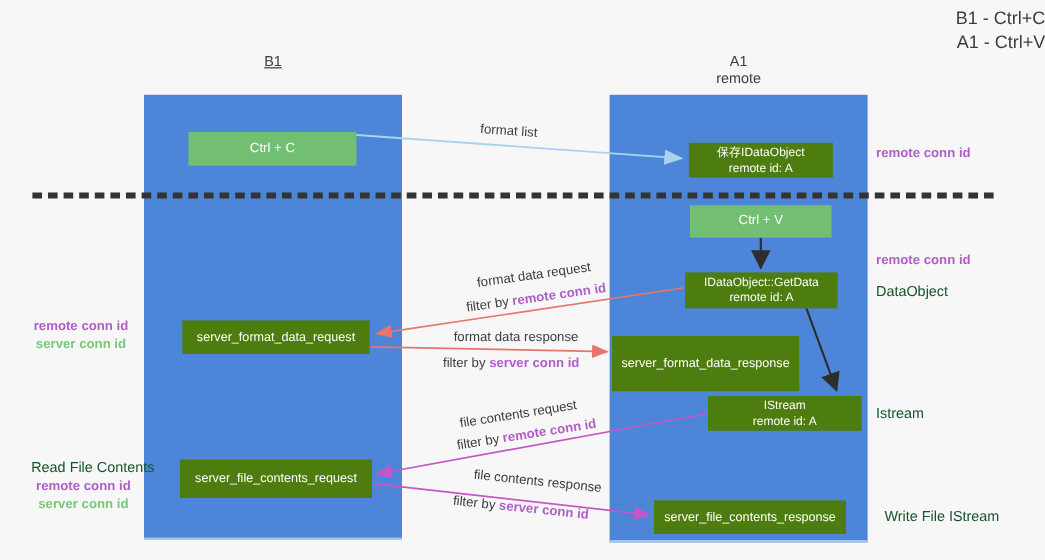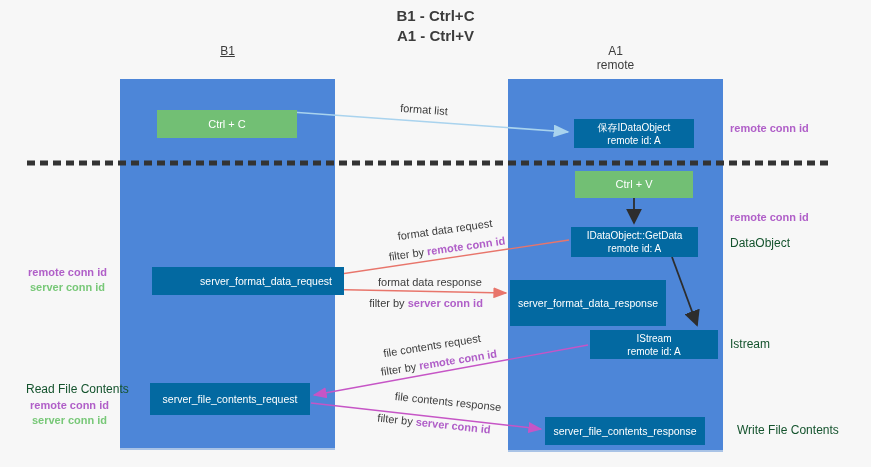--- a/index.html
+++ b/index.html
@@ -3,35 +3,35 @@
 <meta charset="utf-8">
 <style>
   html,body{margin:0;padding:0;background:#f7f7f7;}
   .stage{
     position:relative;width:871px;height:467px;overflow:hidden;
     background:#f7f7f7;
     font-family:"Liberation Sans","DejaVu Sans",sans-serif;
     color:#3d3d3d;
   }
   .title{
-    position:absolute;left:0;top:6px;width:100%;text-align:center;
-    font-size:15px;line-height:20px;color:#3c3c3c;font-weight:bold;
+    position:absolute;left:0;top:6px;width:100%;text-align:right;
+    font-size:15px;line-height:20px;color:#3c3c3c;
   }
   .lane-header{
     position:absolute;top:44px;width:215px;text-align:center;
     font-size:12px;line-height:14px;color:#3c3c3c;
   }
   .lane{
     position:absolute;top:79px;width:215px;background:#4d86d8;
     border-bottom:2px solid #a9c3e6;
   }
   .overlay{position:absolute;left:0;top:0;width:871px;height:467px;pointer-events:none;}
   .node{
     position:absolute;display:flex;flex-direction:column;align-items:center;justify-content:center;
-    background:#0369a1;color:#ffffff;text-align:center;
+    background:#4d7c0f;color:#ffffff;text-align:center;
     font-size:10.5px;line-height:13px;
   }
   .node.green{background:#72bf74;font-size:11px;}
   .side-label{position:absolute;font-size:12px;line-height:14px;color:#14532d;white-space:nowrap;}
   .conn-pair{position:absolute;text-align:center;font-size:11px;line-height:15px;font-weight:bold;white-space:nowrap;}
   .purple{color:#b05fc8;font-weight:bold;}
   .greentxt{color:#78c878;font-weight:bold;}
   .arrow-label{
     position:absolute;font-size:11px;line-height:13px;color:#3c3c3c;white-space:nowrap;
     transform-origin:center center;
@@ -99,21 +99,21 @@
 
   <div class="node green" style="left:575px;top:171px;width:118px;height:27px;">
     <div>Ctrl + V</div>
   </div>
 
   <div class="node" style="left:571px;top:227px;width:127px;height:30px;font-size:10px;">
     <div>IDataObject::GetData</div>
     <div>remote id: A</div>
   </div>
 
-  <div class="node" style="left:152px;top:267px;width:156px;height:28px;padding-left:36px;">
+  <div class="node" style="left:152px;top:267px;width:156px;height:28px;">
     <div>server_format_data_request</div>
   </div>
 
   <div class="node" style="left:510px;top:280px;width:156px;height:46px;">
     <div>server_format_data_response</div>
   </div>
 
   <div class="node" style="left:590px;top:330px;width:128px;height:29px;font-size:10px;">
     <div>IStream</div>
     <div>remote id: A</div>
@@ -124,21 +124,21 @@
   </div>
 
   <div class="node" style="left:545px;top:417px;width:160px;height:28px;">
     <div>server_file_contents_response</div>
   </div>
 
   <div class="side-label purple" style="left:730px;top:121px;font-size:11px;">remote conn id</div>
   <div class="side-label purple" style="left:730px;top:210px;font-size:11px;">remote conn id</div>
   <div class="side-label" style="left:730px;top:236px;">DataObject</div>
   <div class="side-label" style="left:730px;top:337px;">Istream</div>
-  <div class="side-label" style="left:737px;top:423px;">Write File Contents</div>
+  <div class="side-label" style="left:737px;top:423px;">Write File IStream</div>
 
   <div class="conn-pair" style="left:20px;top:265px;width:95px;">
     <div class="purple">remote conn id</div>
     <div class="greentxt">server conn id</div>
   </div>
   <div class="side-label" style="left:26px;top:382px;">Read File Contents</div>
   <div class="conn-pair" style="left:22px;top:398px;width:95px;">
     <div class="purple">remote conn id</div>
     <div class="greentxt">server conn id</div>
   </div>

